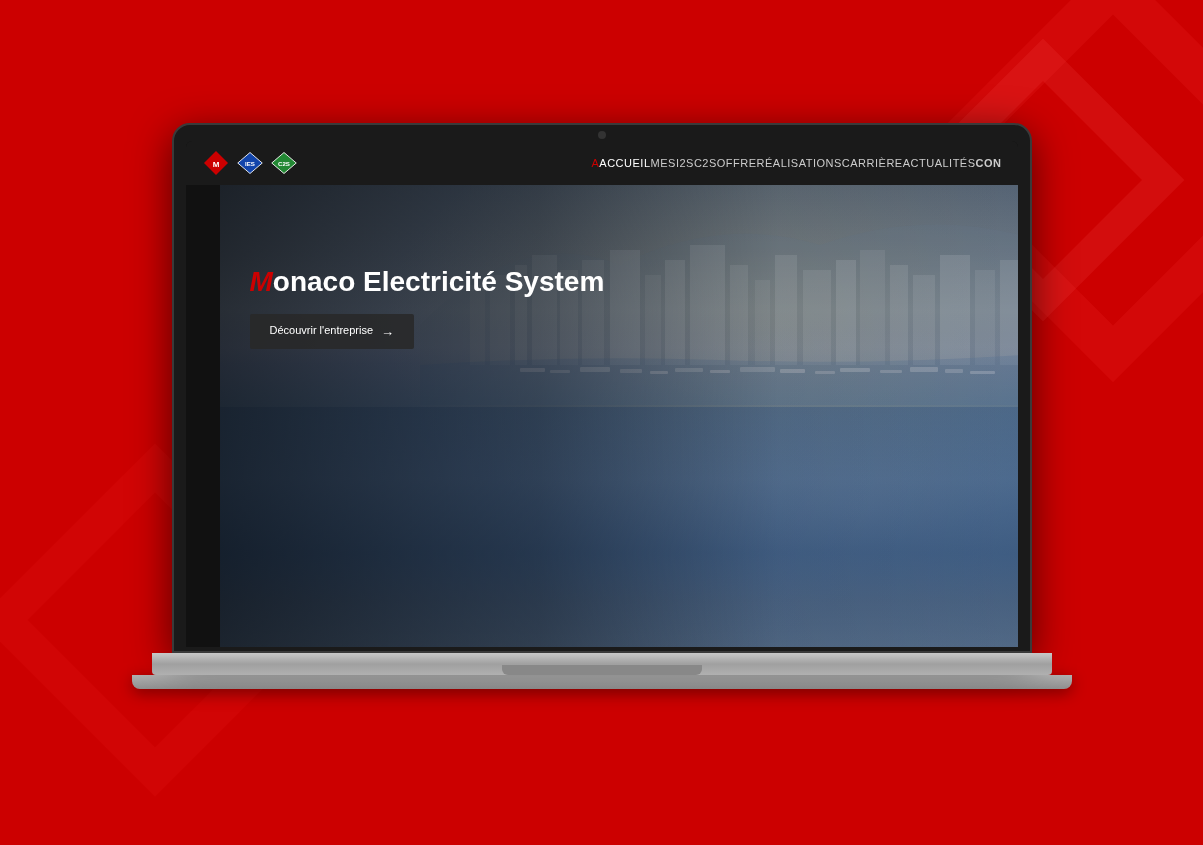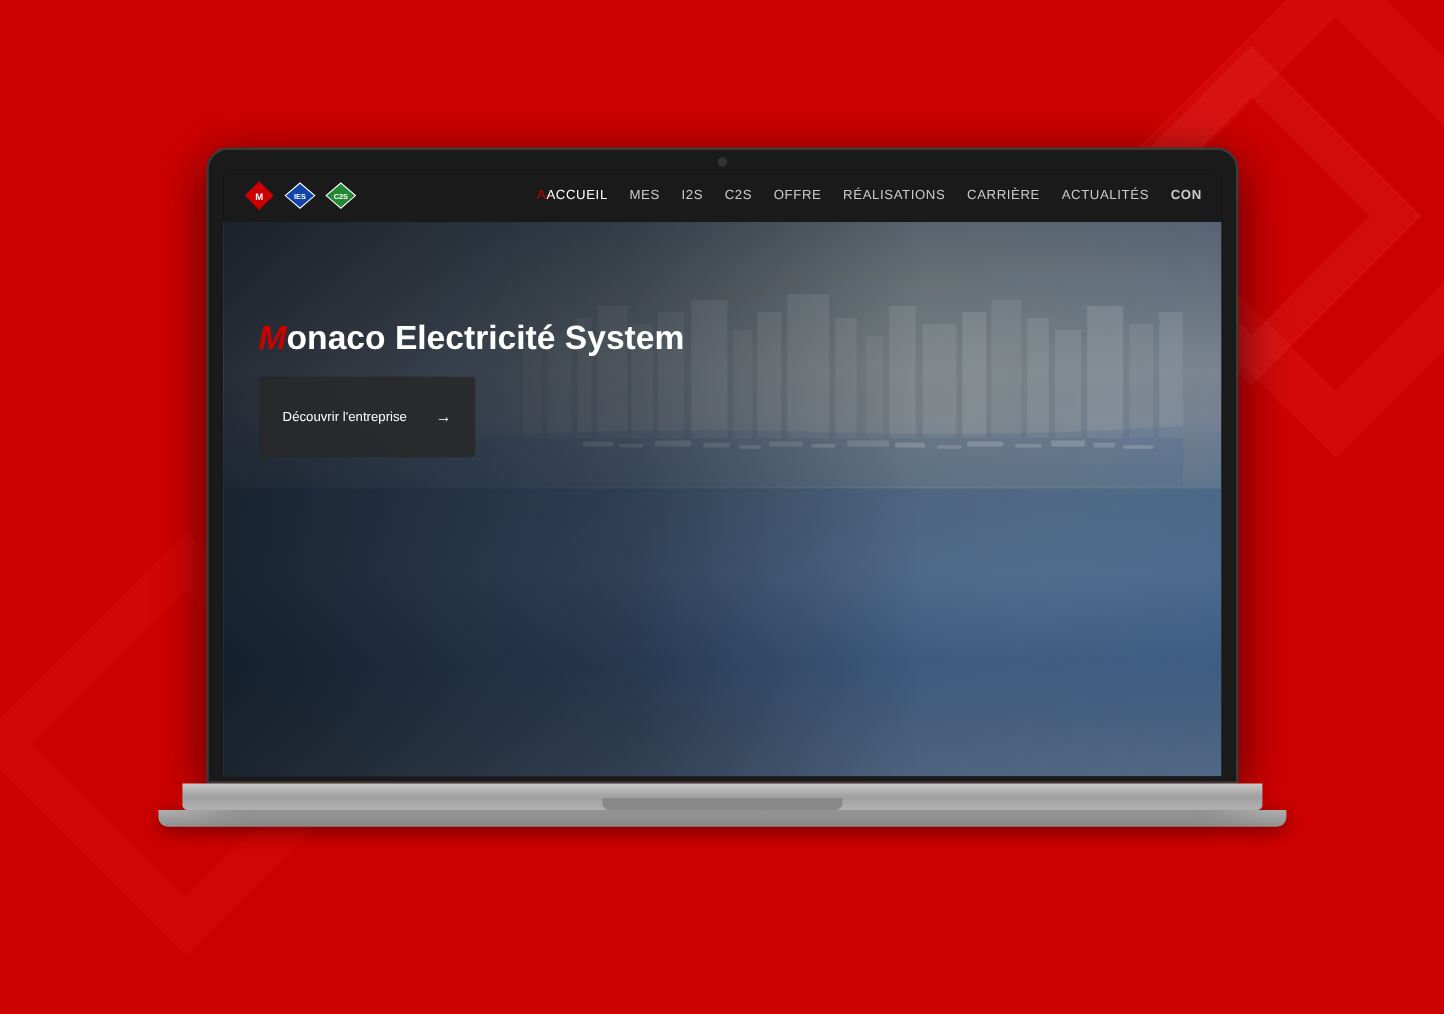--- a/index.html
+++ b/index.html
@@ -164,21 +164,20 @@
       justify-content: center;
     }
 
     .logo-diamond svg {
       width: 28px;
       height: 28px;
     }
 
     .navbar-links {
       display: flex;
-      gap: 18px;
       margin-left: auto;
     }
 
     .nav-link {
       color: #cccccc;
       font-size: 11px;
       font-weight: 500;
       letter-spacing: 0.5px;
       cursor: pointer;
       white-space: nowrap;
@@ -196,20 +195,21 @@
       color: #cccccc;
       font-size: 11px;
       font-weight: 700;
     }
 
     
     .hero {
       flex: 1;
       position: relative;
       overflow: hidden;
+      margin-left: 34px;
     }
 
     
     .hero-bg {
       position: absolute;
       inset: 0;
       background: 
         linear-gradient(
           to bottom,
           #3a4a6a 0%,
@@ -301,26 +301,26 @@
     .hero-subtitle {
       font-size: 10.5px;
       color: rgba(255,255,255,0.88);
       line-height: 1.65;
       margin-bottom: 24px;
       max-width: 340px;
     }
 
     .hero-btn {
       display: inline-flex;
-      align-items: center;
-      gap: 24px;
+      align-items: flex-start;
+      gap: 8px;
       background: rgba(40,40,40,0.85);
       color: white;
       border: none;
-      padding: 26px 20px;
+      padding: 10px 20px;
       font-size: 11px;
       cursor: pointer;
       border-radius: 2px;
     }
 
     .hero-btn-arrow {
       font-size: 13px;
     }
 
     

